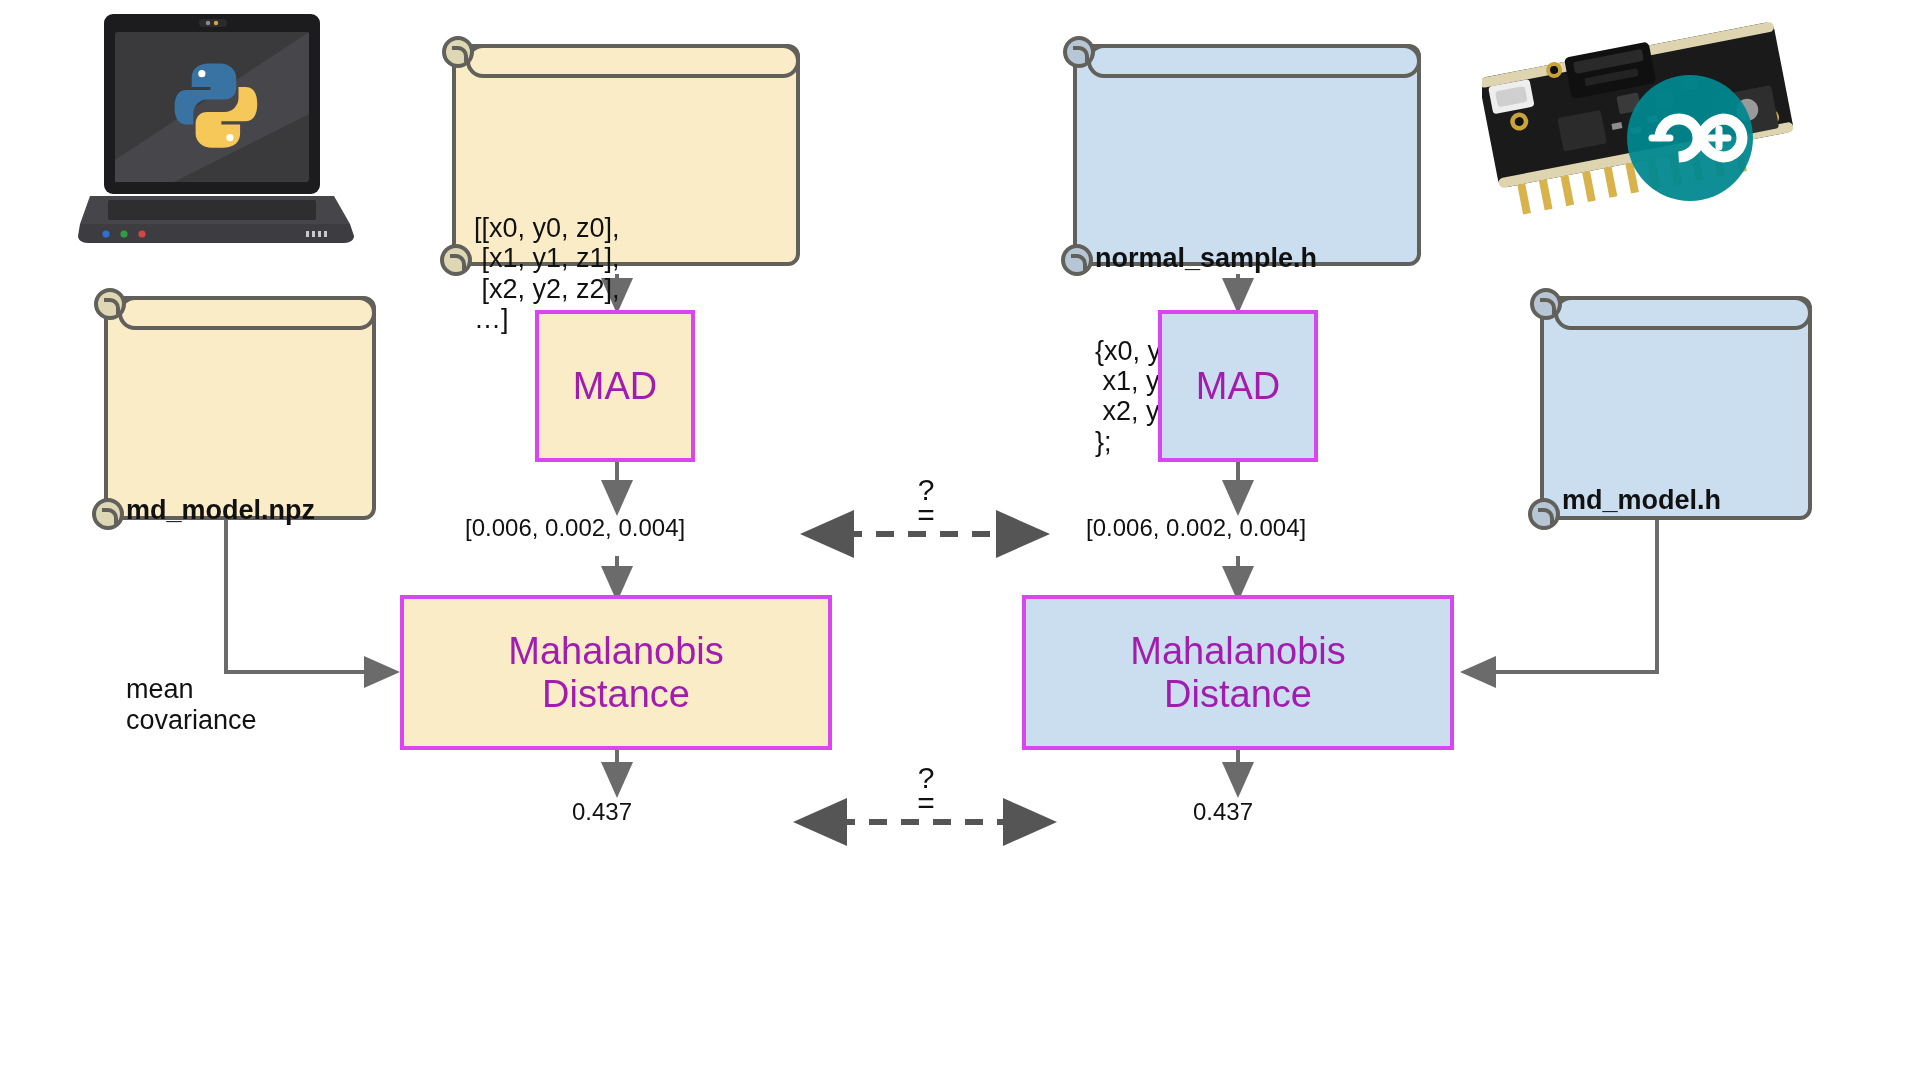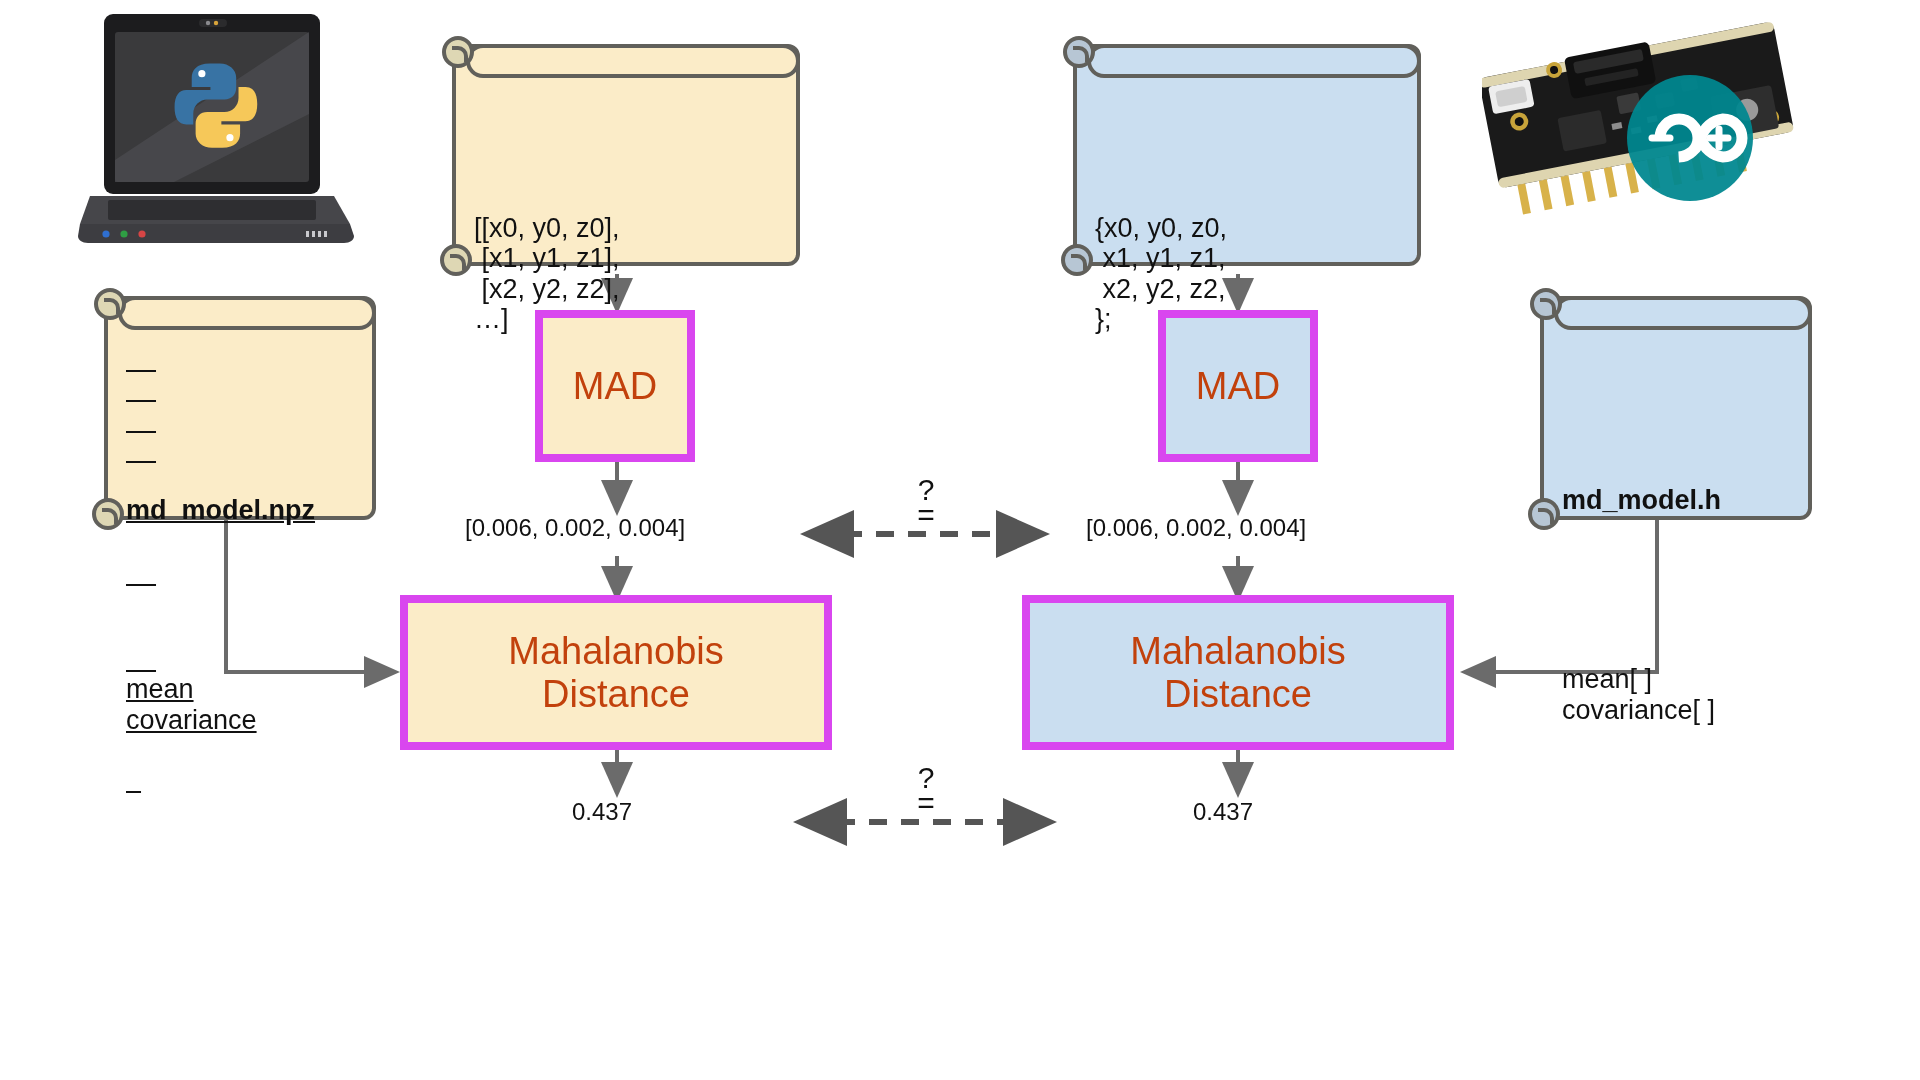--- a/index.html
+++ b/index.html
@@ -85,26 +85,26 @@
     position: relative;
     z-index: 5;
     font-size: 27px;
     white-space: pre;
   }
   .note .spacer { height: 26px; }
 
   
   .pbox {
     position: absolute;
-    border: 8px solid #d946ef;
+    border: 4px solid #d946ef;
     display: flex;
     align-items: center;
     justify-content: center;
     text-align: center;
-    color: #c2410c;
+    color: #a21caf;
     line-height: 1.12;
     z-index: 4;
   }
   .pbox.yellow { background: #fbecc8; }
   .pbox.blue   { background: #cadef0; }
 
   
   .vlabel {
     position: absolute;
     font-size: 24px;
@@ -276,21 +276,21 @@
   <div class="note yellow" style="left:452px; top:44px; width:348px; height:222px;">
     <div class="roll-top"></div>
     <div class="curl tl"></div>
     <div class="curl bl"></div>
     <div class="body">[[x0, y0, z0],
  [x1, y1, z1],
  [x2, y2, z2],
 …]</div>
   </div>
 
-  <div class="note yellow" style="left:104px; top:296px; width:272px; height:224px;text-decoration:underline;">
+  <div class="note yellow" style="left:104px; top:296px; width:272px; height:224px;">
     <div class="roll-top"></div>
     <div class="curl tl"></div>
     <div class="curl bl"></div>
     <div class="title" style="margin-top:30px;">md_model.npz</div>
     <div class="spacer"></div>
     <div class="body">mean
 covariance</div>
   </div>
 
   <div class="pbox yellow" style="left:535px; top:310px; width:160px; height:152px; font-size:38px;">
@@ -305,34 +305,33 @@
       <div>Distance</div>
     </div>
   </div>
 
   <div class="vlabel" style="left:572px; top:798px;">0.437</div>
 
   <div class="note blue" style="left:1073px; top:44px; width:348px; height:222px;">
     <div class="roll-top"></div>
     <div class="curl tl"></div>
     <div class="curl bl"></div>
+    <div class="title" style="margin-top:30px;">normal_sample.h</div>
     <div class="body">{x0, y0, z0,
  x1, y1, z1,
  x2, y2, z2,
 };</div>
   </div>
 
   <div class="note blue" style="left:1540px; top:296px; width:272px; height:224px;">
     <div class="roll-top"></div>
     <div class="curl tl"></div>
     <div class="curl bl"></div>
     <div class="title" style="margin-top:20px;">md_model.h</div>
     <div class="spacer"></div>
-    <div class="body">mean[ ]
-covariance[ ]</div>
   </div>
 
   <div class="pbox blue" style="left:1158px; top:310px; width:160px; height:152px; font-size:38px;">
     <span>MAD</span>
   </div>
 
   <div class="vlabel" style="left:1086px; top:514px;">[0.006, 0.002, 0.004]</div>
 
   <div class="pbox blue" style="left:1022px; top:595px; width:432px; height:155px; font-size:38px;">
     <div>

